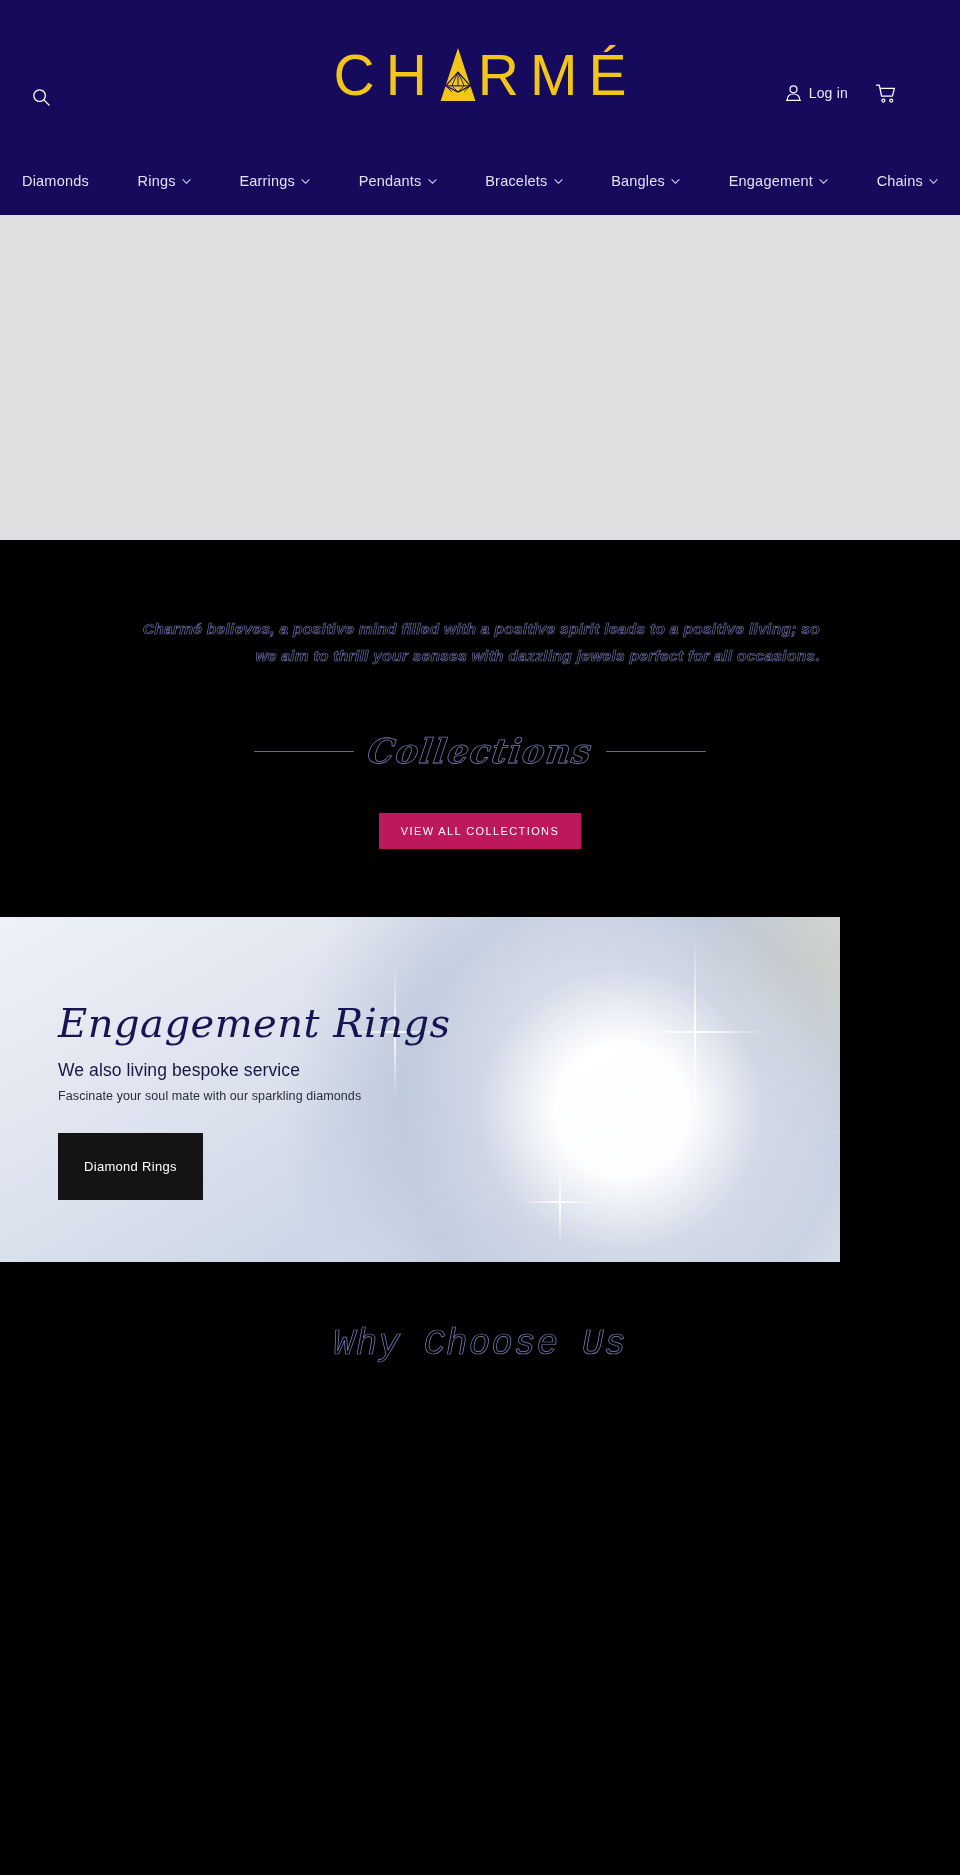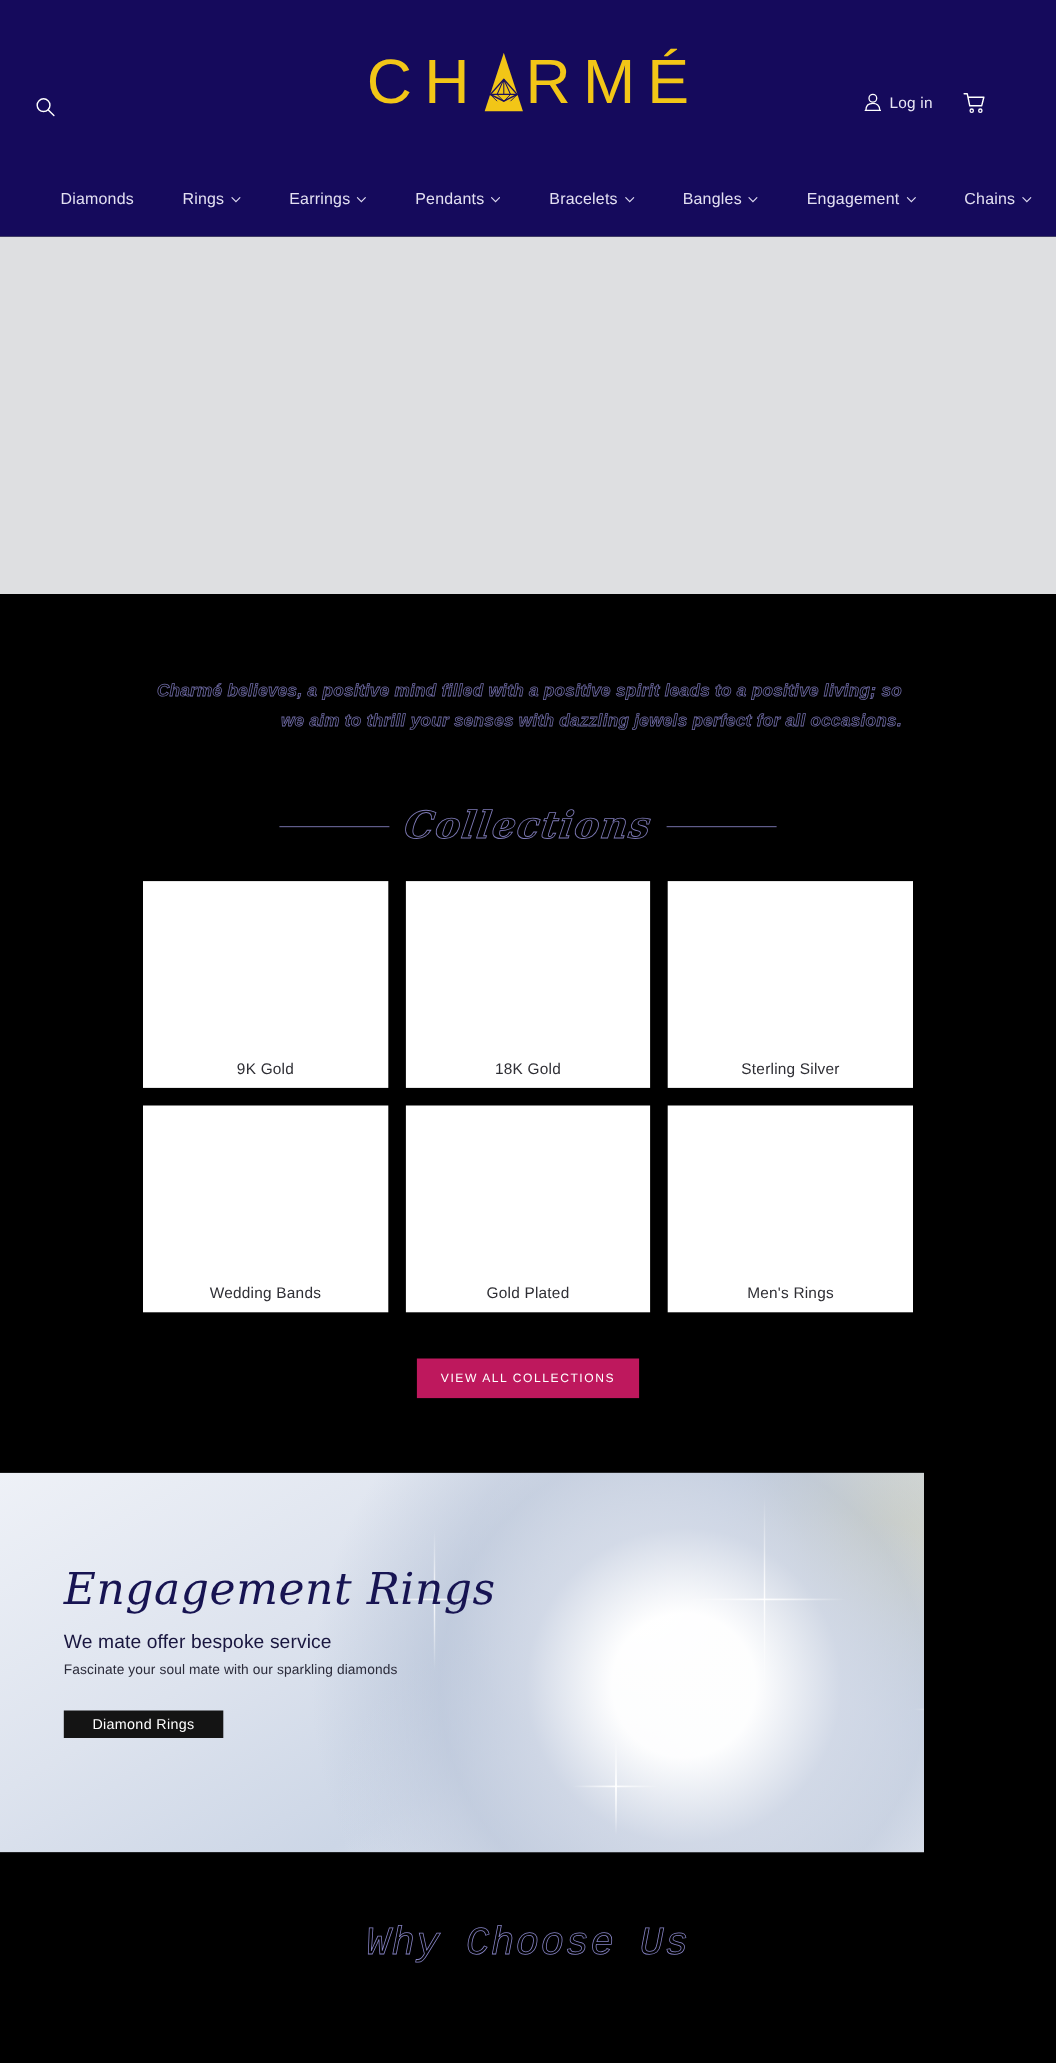--- a/index.html
+++ b/index.html
@@ -35,21 +35,21 @@
     width:26px; height:22px;
   }
   .acct {
     position:absolute; right:112px; top:84px;
     display:flex; align-items:center; gap:7px; cursor:pointer;
   }
   .acct-label { color:#e9e7f5; font-size:14px; letter-spacing:.2px; }
   .cart-btn { position:absolute; right:56px; top:82px; width:30px; height:30px; cursor:pointer; }
 
   .nav {
-    height:60px; display:flex; align-items:flex-start; justify-content:flex-end;
+    height:60px; display:flex; align-items:flex-start; justify-content:space-between;
     gap:0px; padding-top:12px;
   }
   .nav-item {
     display:flex; align-items:center; gap:6px; cursor:pointer;
     color:#e3e0f2; font-size:14.5px; padding:6px 22px; letter-spacing:.2px;
   }
   .chev { display:block; width:9px; height:9px; }
 
   
   .hero { width:960px; height:325px; background:#dedfe1; }
@@ -116,21 +116,21 @@
   .engage-title {
     font-family:"DejaVu Serif", serif; font-style:italic; font-weight:400;
     font-size:40px; color:#171452; letter-spacing:.5px; line-height:1.05;
   }
   .engage-sub {
     margin-top:16px; font-size:17.5px; color:#19163f; font-weight:400; letter-spacing:.1px;
   }
   .engage-desc { margin-top:8px; font-size:12.5px; color:#2b2b3a; letter-spacing:.1px; }
   .engage-btn {
     margin-top:30px; display:inline-block; background:#141414; color:#fff;
-    border:none; cursor:pointer; font-size:13px; padding:5px 26px; letter-spacing:.3px;
+    border:none; cursor:pointer; font-size:13px; padding:26px 26px; letter-spacing:.3px;
   }
 
   
   .why { background:#000; height:145px; position:relative; }
   .why-title {
     position:absolute; left:0; right:0; top:62px; text-align:center;
     font-family:Liberation Mono, monospace; font-style:italic; font-weight:400;
     font-size:36px; letter-spacing:1px;
     color:transparent; -webkit-text-stroke:0.7px #8683c4;
   }
@@ -242,55 +242,35 @@
 
   <section class="tagline-sec">
     <p class="tagline">Charmé believes, a positive mind filled with a positive spirit leads to a positive living; so we aim to thrill your senses with dazzling jewels perfect for all occasions.</p>
 
     <div class="coll-head">
       <span class="rule"></span>
       <span class="coll-title">Collections</span>
       <span class="rule"></span>
     </div>
 
-    <div class="grid">
-      <div class="card">
-        <span class="card-label">9K Gold</span>
-      </div>
-      <div class="card">
-        <span class="card-label">18K Gold</span>
-      </div>
-      <div class="card">
-        <span class="card-label">Sterling Silver</span>
-      </div>
-      <div class="card">
-        <span class="card-label">Wedding Bands</span>
-      </div>
-      <div class="card">
-        <span class="card-label">Gold Plated</span>
-      </div>
-      <div class="card">
-        <span class="card-label">Men's Rings</span>
-      </div>
-    </div>
 
     <div class="viewall-wrap">
       <button class="viewall">VIEW ALL COLLECTIONS</button>
     </div>
   </section>
 
   <section class="engage">
     <span class="spark" style="left:340px; top:50px; width:110px; height:130px;"></span>
     <span class="spark" style="left:620px; top:20px; width:150px; height:190px;"></span>
     <span class="spark" style="left:830px; top:160px; width:90px; height:110px;"></span>
     <span class="spark" style="left:520px; top:240px; width:80px; height:90px;"></span>
 
     <div class="engage-inner">
       <h2 class="engage-title">Engagement Rings</h2>
-      <h3 class="engage-sub">We mate offer bespoke service</h3>
+      <h3 class="engage-sub">We also living bespoke service</h3>
       <p class="engage-desc">Fascinate your soul mate with our sparkling diamonds</p>
       <button class="engage-btn">Diamond Rings</button>
     </div>
   </section>
 
   <section class="why">
     <div class="why-title">Why Choose Us</div>
   </section>
 
 </div>

